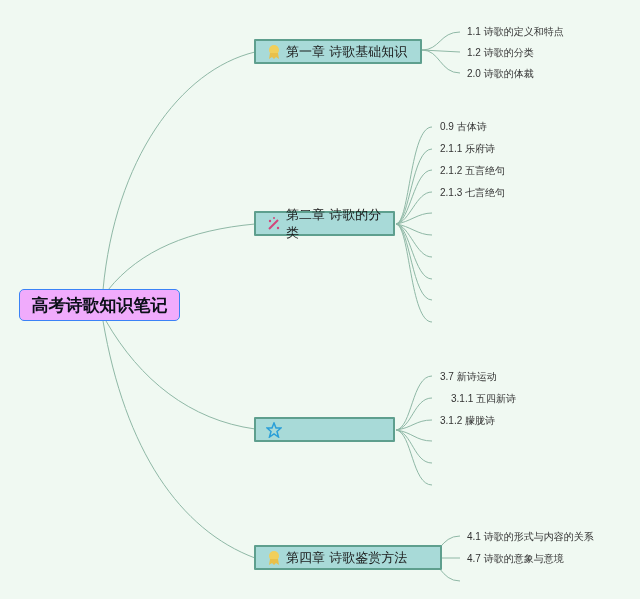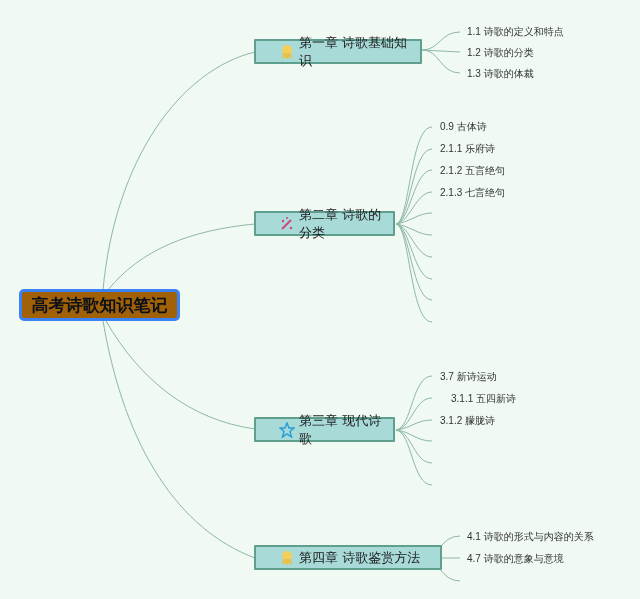--- a/index.html
+++ b/index.html
@@ -1,19 +1,19 @@
 <!DOCTYPE html>
 <html><head>
 <meta charset="utf-8">
 <style>
   html,body{margin:0;padding:0;}
   body{width:640px;height:599px;background:#f0f9f2;position:relative;overflow:hidden;font-family:"DejaVu Sans","Liberation Sans",sans-serif;}
   svg.links{position:absolute;left:0;top:0;width:640px;height:599px;}
-  .root{position:absolute;left:19px;top:289px;width:161px;height:32px;background:#a16207;border-radius:5px;display:flex;align-items:center;justify-content:center;font-size:17px;font-weight:bold;color:#0b0f18;letter-spacing:0px;box-sizing:border-box;border:3px solid #3b82f6;}
-  .chapter{position:absolute;height:25px;background:#a8dad8;border:2px solid #5e9f8e;box-sizing:border-box;display:flex;align-items:center;padding-left:23px;font-size:13px;color:#1a1a1a;border-radius:1px;}
+  .root{position:absolute;left:19px;top:289px;width:161px;height:32px;background:#f0abfc;border-radius:5px;display:flex;align-items:center;justify-content:center;font-size:17px;font-weight:bold;color:#0b0f18;letter-spacing:0px;box-sizing:border-box;border:1px solid #3b82f6;}
+  .chapter{position:absolute;height:25px;background:#a8dad8;border:2px solid #5e9f8e;box-sizing:border-box;display:flex;align-items:center;padding-left:10px;font-size:13px;color:#1a1a1a;border-radius:1px;}
   .chapter .ic{width:16px;height:16px;margin-right:4px;display:inline-flex;align-items:center;justify-content:center;}
   .leaf{position:absolute;font-size:10px;color:#333;white-space:nowrap;font-family:Liberation Sans, sans-serif;}
 </style>
 </head>
 <body>
 
 <svg class="links" viewBox="0 0 640 599">
   <g fill="none" stroke="#8fb8a6" stroke-width="1">
 
     <path d="M103,290 C115,160 180,70 255,52"></path>
@@ -57,21 +57,21 @@
   <span class="ic">
     <svg width="14" height="16" viewBox="0 0 14 16">
         <circle cx="7" cy="6" r="5" fill="#f1cf5a"></circle>
         <path d="M3,9 L2,15 L5,13 L7,15 L9,13 L12,15 L11,9Z" fill="#e9c04a"></path>
       </svg>
   </span>
   <span>第一章 诗歌基础知识</span>
 </div>
 <div class="leaf" style="left:467px;top:25px;">1.1 诗歌的定义和特点</div>
 <div class="leaf" style="left:467px;top:46px;">1.2 诗歌的分类</div>
-<div class="leaf" style="left:467px;top:67px;">1.3 诗歌的体裁</div>
+<div class="leaf" style="left:467px;top:67px;">2.0 诗歌的体裁</div>
 
 <div class="chapter" style="left:254px;top:211px;width:141px;">
   <span class="ic">
     <svg width="16" height="16" viewBox="0 0 16 16">
         <line x1="3" y1="13" x2="12" y2="4" stroke="#d2457a" stroke-width="2"></line>
         <circle cx="4" cy="5" r="1.2" fill="#d2457a"></circle>
         <circle cx="12" cy="12" r="1.2" fill="#d2457a"></circle>
         <circle cx="8" cy="2" r="1" fill="#d2457a"></circle>
       </svg>
   </span>
@@ -81,21 +81,20 @@
 <div class="leaf" style="left:440px;top:142px;">2.1.1 乐府诗</div>
 <div class="leaf" style="left:440px;top:164px;">2.1.2 五言绝句</div>
 <div class="leaf" style="left:440px;top:186px;">2.1.3 七言绝句</div>
 
 <div class="chapter" style="left:254px;top:417px;width:141px;">
   <span class="ic">
     <svg width="16" height="16" viewBox="0 0 16 16">
         <path d="M8,1 L10,6 L15,6 L11,9.5 L12.5,15 L8,11.8 L3.5,15 L5,9.5 L1,6 L6,6Z" fill="none" stroke="#2a9fd8" stroke-width="1.5"></path>
       </svg>
   </span>
-  <span>第三章 现代诗歌</span>
 </div>
 <div class="leaf" style="left:440px;top:370px;">3.7 新诗运动</div>
 <div class="leaf" style="left:451px;top:392px;">3.1.1 五四新诗</div>
 <div class="leaf" style="left:440px;top:414px;">3.1.2 朦胧诗</div>
 
 <div class="chapter" style="left:254px;top:545px;width:188px;">
   <span class="ic">
     <svg width="14" height="16" viewBox="0 0 14 16">
         <circle cx="7" cy="6" r="5" fill="#f1cf5a"></circle>
         <path d="M3,9 L2,15 L5,13 L7,15 L9,13 L12,15 L11,9Z" fill="#e9c04a"></path>

